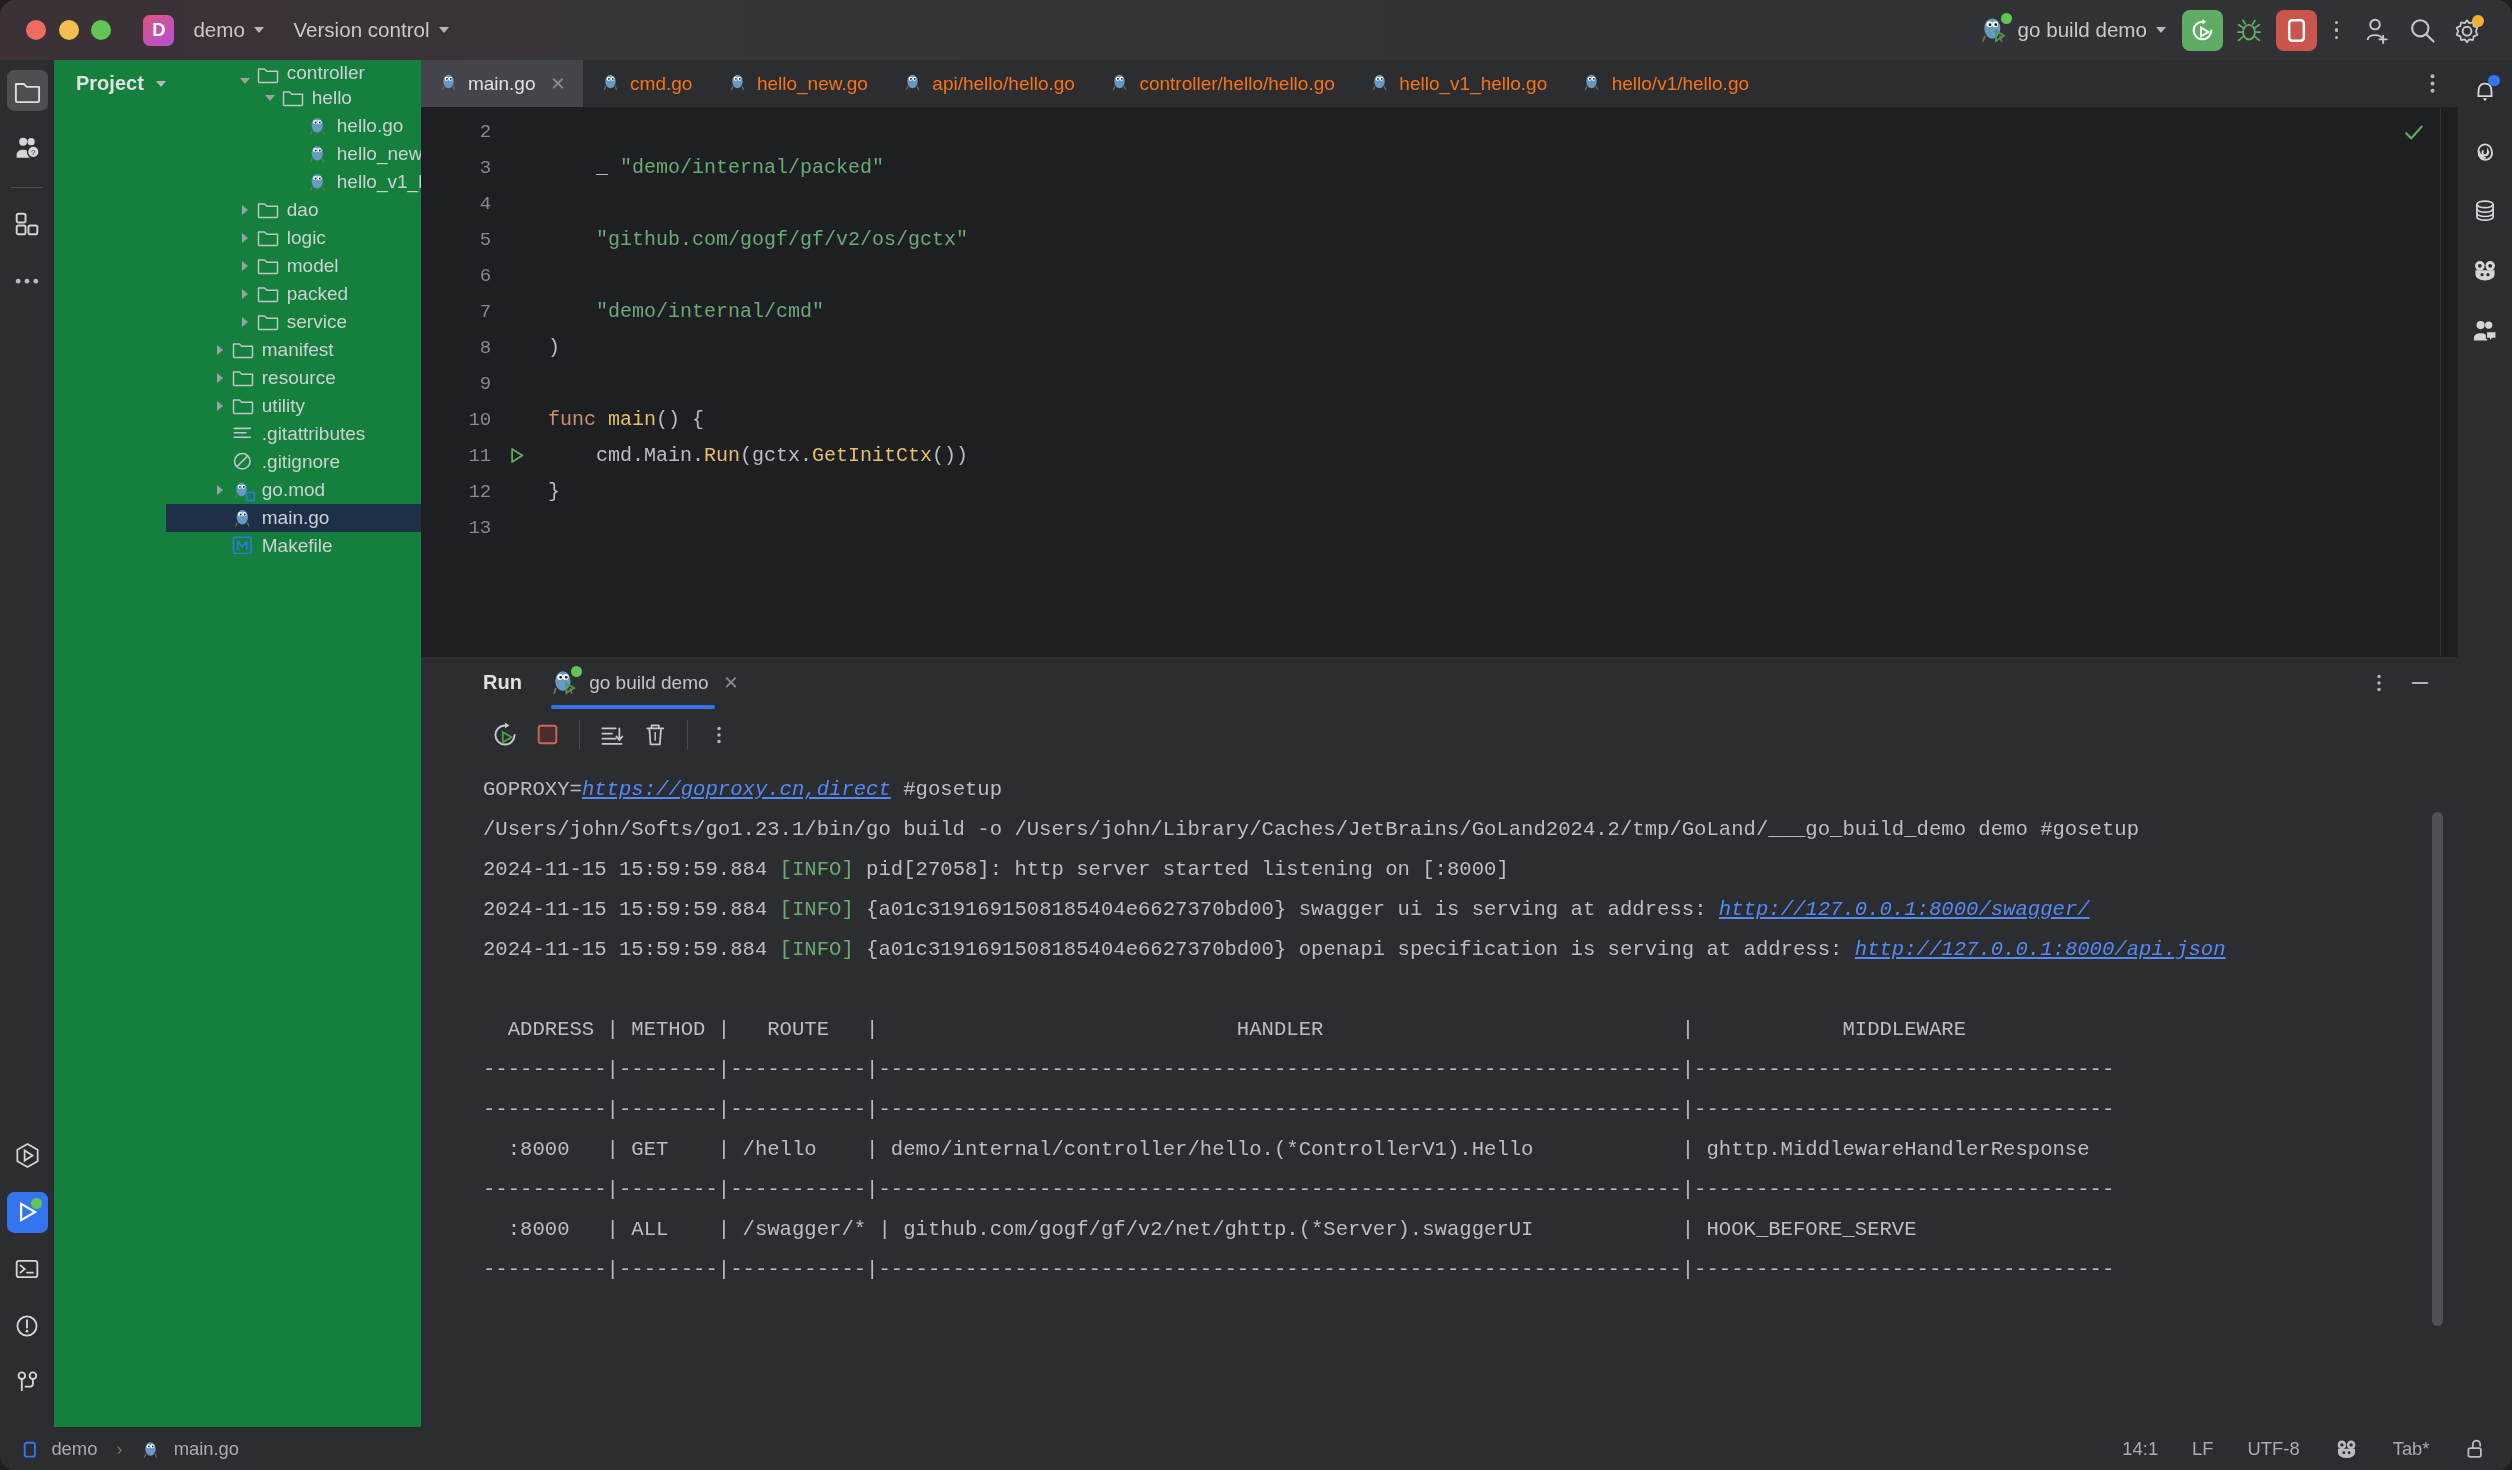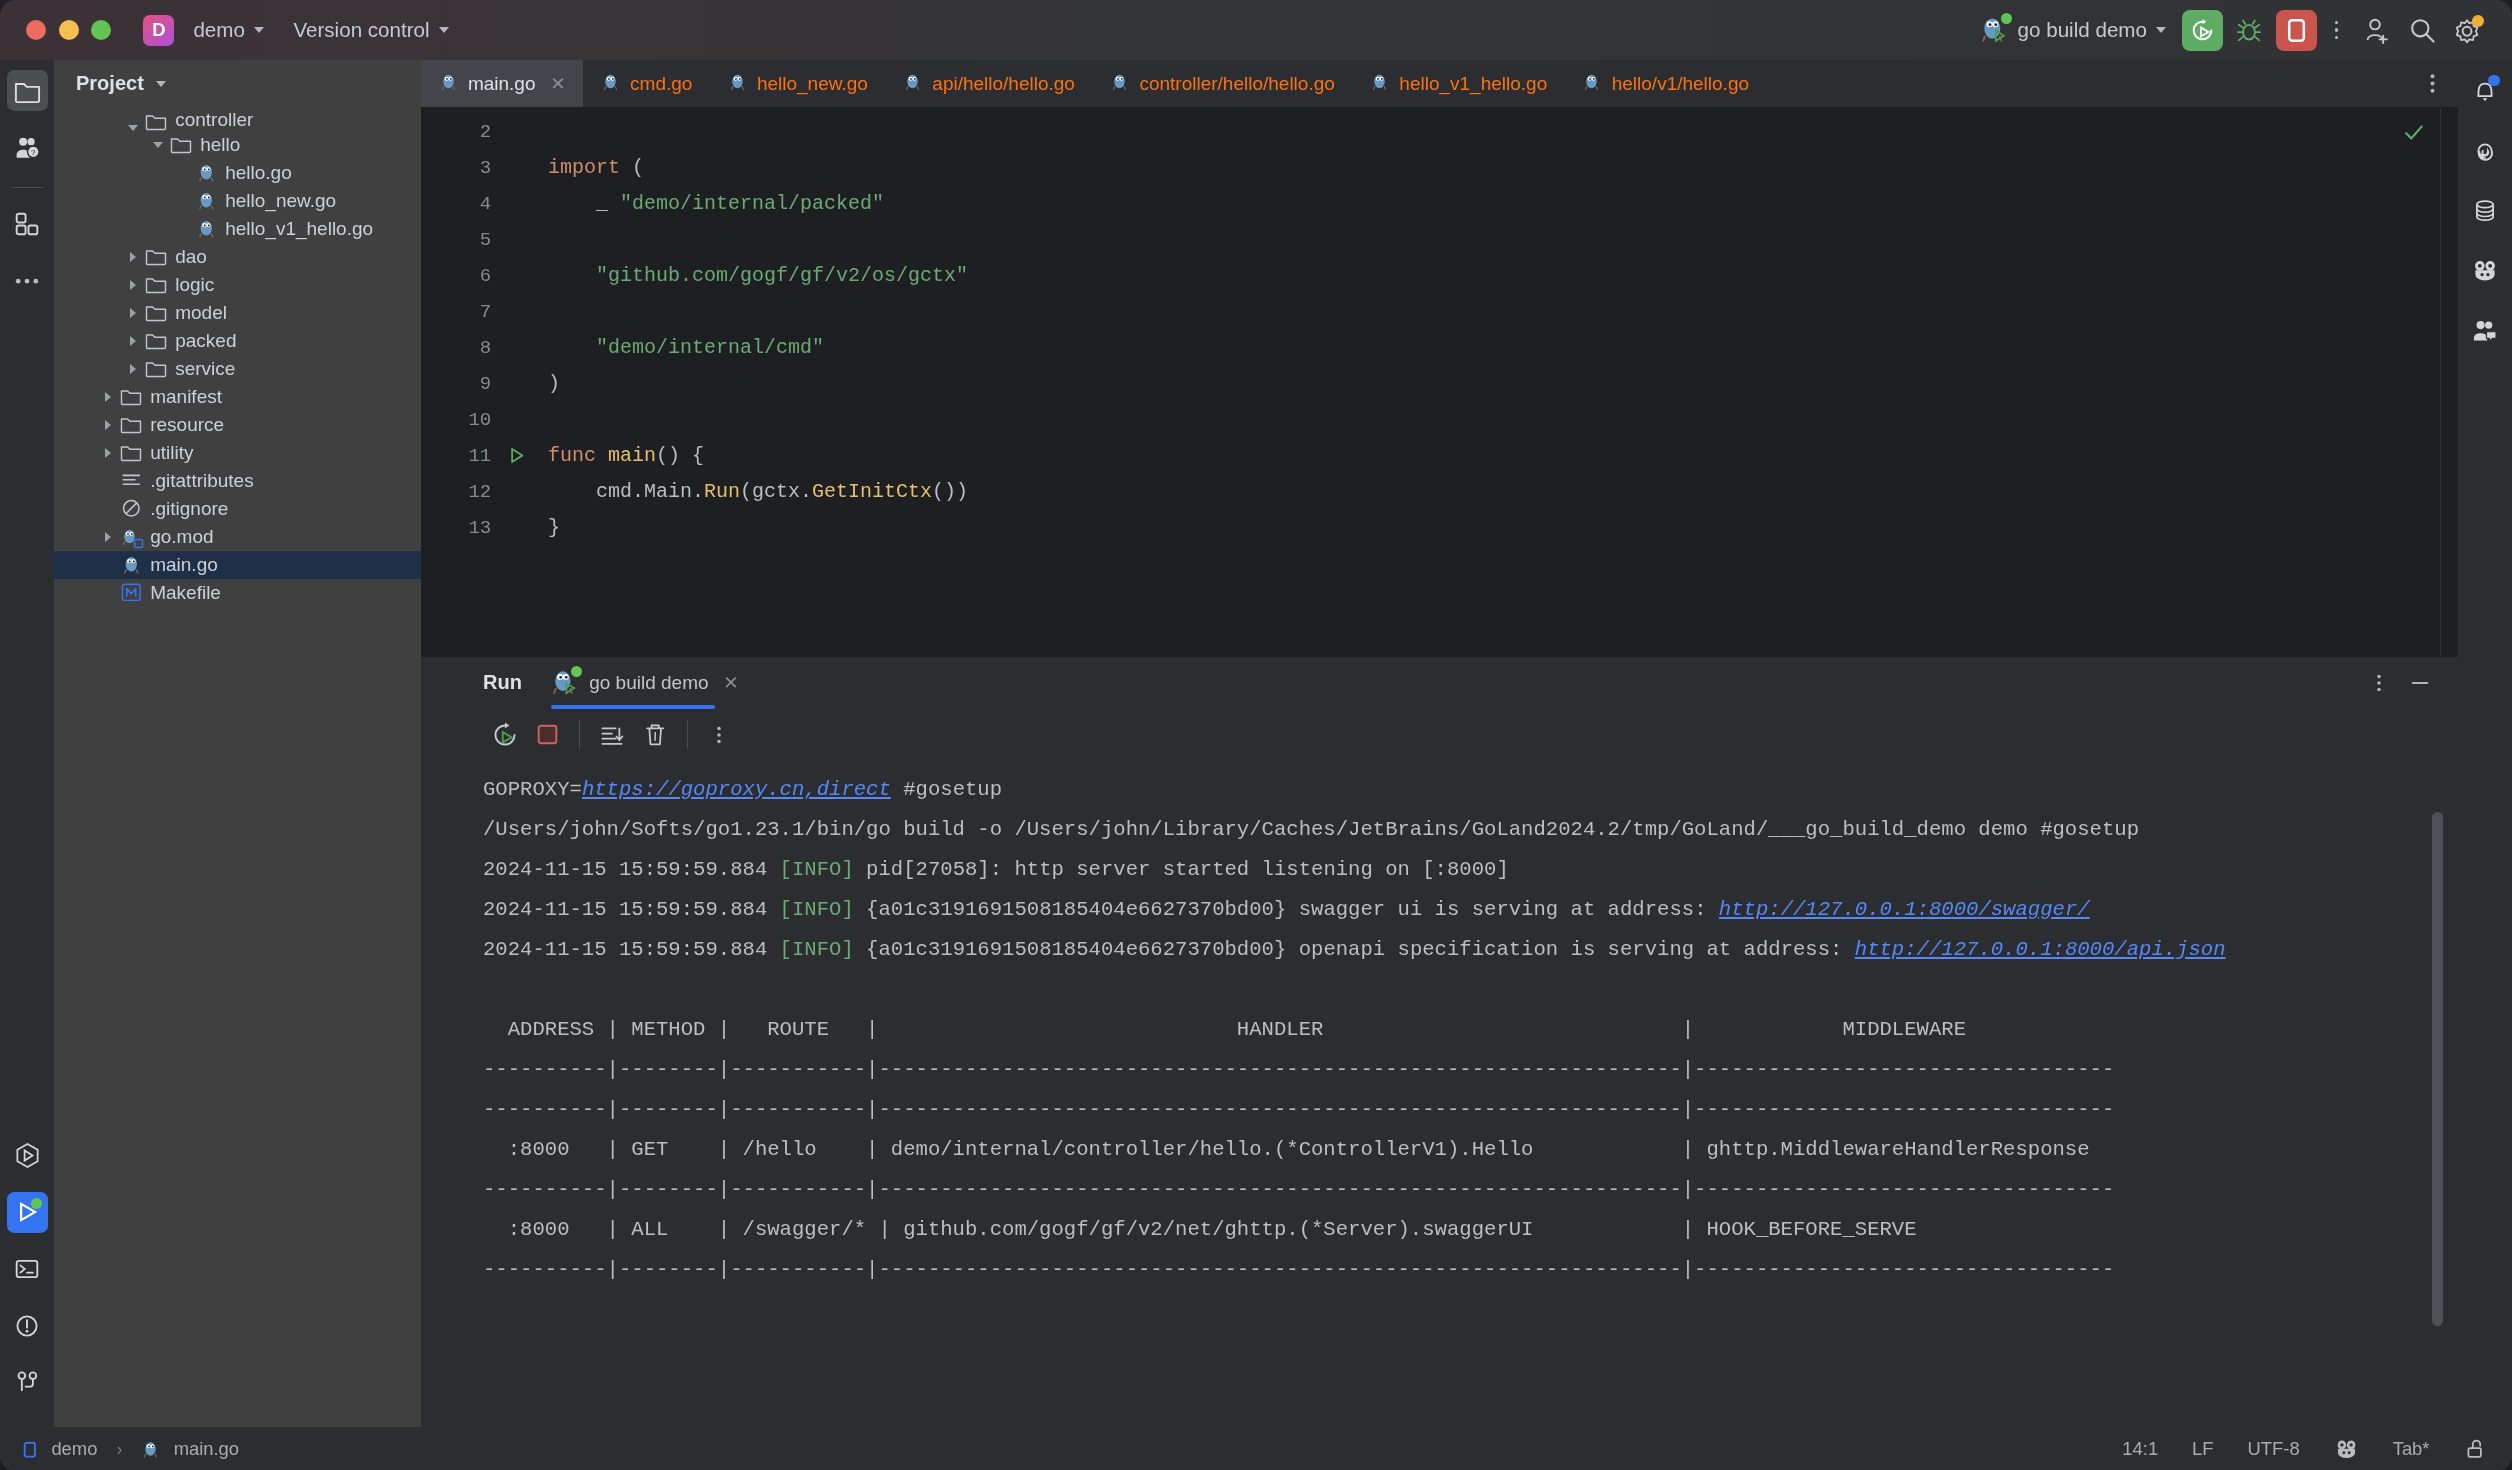--- a/index.html
+++ b/index.html
@@ -74,22 +74,22 @@
     padding-top: 10.3px; padding-bottom: 7.3px;
   }
   .rail-btn { width: 41px; height: 41px; border-radius: 7.3px; display:flex; align-items:center; justify-content:center; margin-bottom: 16px; position: relative;}
   .rail-btn.active { background: #4c4f52; }
   .rail-btn.blue { background: #3574f0; }
   .rail-sep { width: 32px; height: 0.7px; background: #4a4c4f; margin: 2.9px 0 16px 0; }
   .rail-spacer { flex: 1; }
 
   
   .project-panel {
-    width: 367px; flex: 0 0 367px; background: #404040;
-    display: flex; flex-direction: column; min-height: 0;
+    width: 367px; flex: 0 0 367px; background: #15803d;
+    display: flex; min-height: 0;
   }
   .panel-head {
     height: 47px; flex: 0 0 47px; display: flex; align-items: center;
     padding-left: 22px; gap: 11.8px;
   }
   .panel-title { color: #dfe1e5; font-size: 20px; font-weight: 700; }
   .tree { flex: 1; overflow: hidden; padding-top: 1.5px; position: relative; }
   .tree-row {
     height: 28px; display: flex; align-items: center; color: #ced0d6;
     font-size: 19px; white-space: nowrap; padding-right: 5.9px;
@@ -698,21 +698,20 @@
             <div class="gmark">
               <svg width="19" height="19" viewBox="0 0 26 26">
                 <polygon points="7,4 21,13 7,22" fill="none" stroke="#5fad65" stroke-width="2.4" stroke-linejoin="round"></polygon>
               </svg>
             </div>
             <div class="gmark"></div>
             <div class="gmark"></div>
           </div>
         <div class="code" id="code">
             <div class="cline">&nbsp;</div>
-            <div class="cline"><span class="kw">import </span><span class="plain">(</span></div>
             <div class="cline"><span class="plain">    _ </span><span class="str">"demo/internal/packed"</span></div>
             <div class="cline">&nbsp;</div>
             <div class="cline"><span class="plain">    </span><span class="str">"github.com/gogf/gf/v2/os/gctx"</span></div>
             <div class="cline">&nbsp;</div>
             <div class="cline"><span class="plain">    </span><span class="str">"demo/internal/cmd"</span></div>
             <div class="cline"><span class="plain">)</span></div>
             <div class="cline">&nbsp;</div>
             <div class="cline"><span class="kw">func </span><span class="fname">main</span><span class="plain">() {</span></div>
             <div class="cline"><span class="plain">    cmd</span><span class="plain">.Main.</span><span class="fname">Run</span><span class="plain">(gctx.</span><span class="fname">GetInitCtx</span><span class="plain">())</span></div>
             <div class="cline"><span class="plain">}</span></div>

